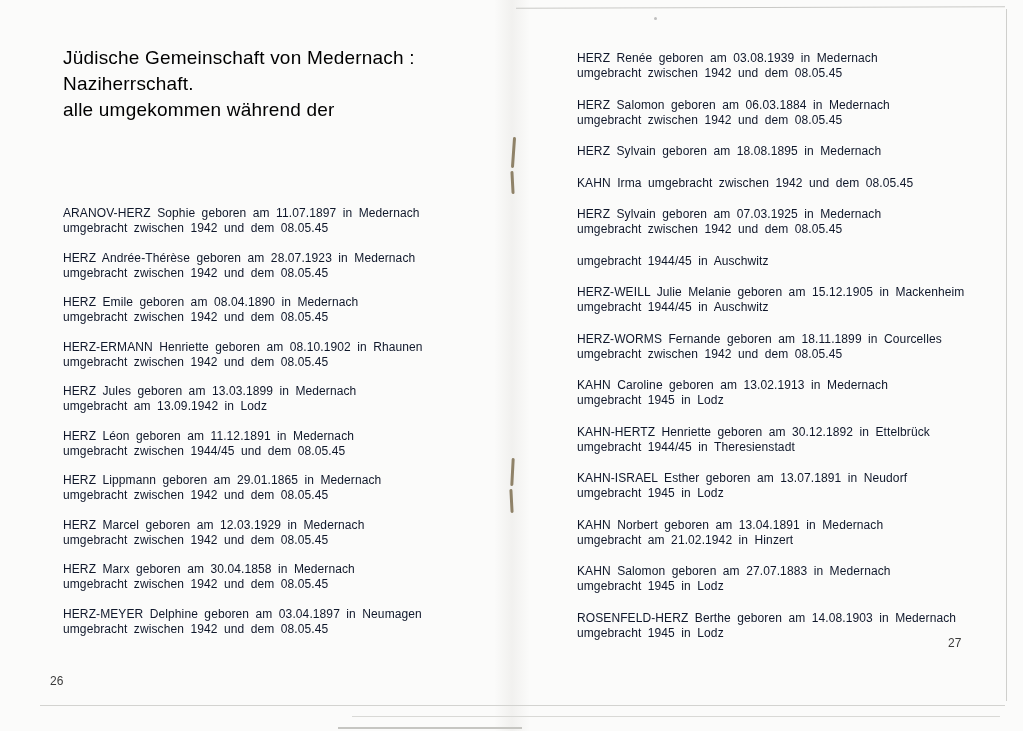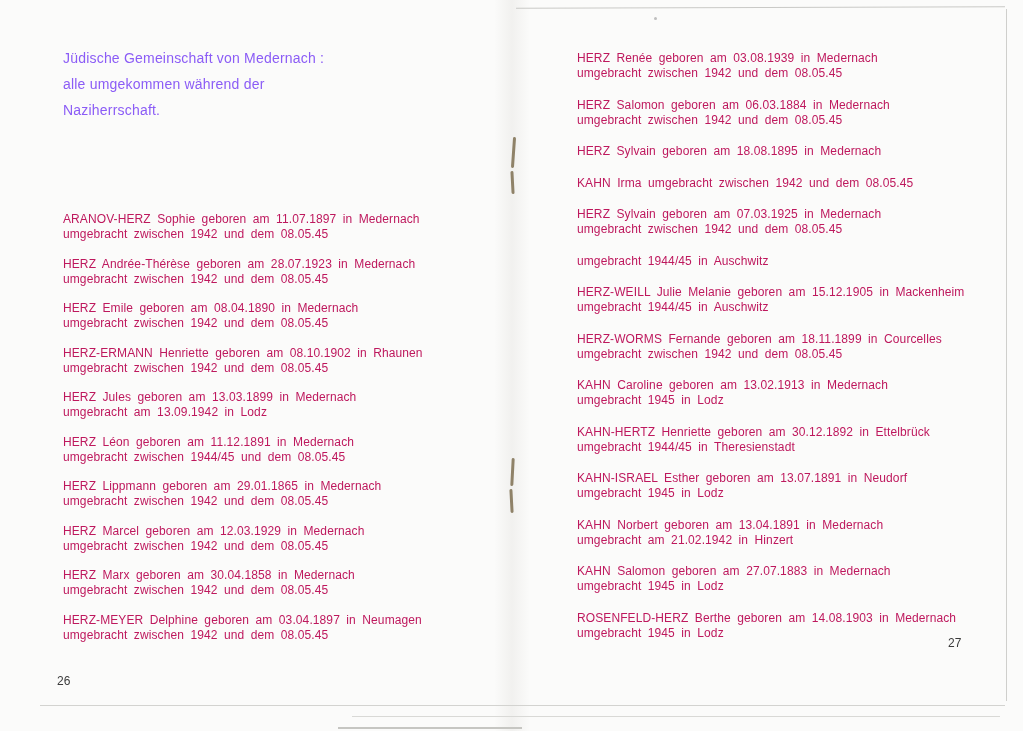--- a/index.html
+++ b/index.html
@@ -44,62 +44,62 @@
   .edge-top    { left: 516px; top: 7px;  width: 489px; height: 1px; background: #c9c9c6; transform: rotate(-0.2deg); }
   .edge-right  { left: 1006px; top: 9px; width: 1px;  height: 692px; background: #cfcfcc; }
   .edge-bottom1{ left: 40px;  top: 705px; width: 965px; height: 1px; background: #d3d3d0; }
   .edge-bottom2{ left: 352px; top: 716px; width: 648px; height: 1px; background: #d9d9d6; }
   .edge-bottom3{ left: 338px; top: 727px; width: 184px; height: 2px; background: #c6c6c2; }
   .speck       { left: 654px; top: 17px; width: 3px; height: 3px; border-radius: 50%; background: #bfbfbf; }
 
   .title {
     position: absolute;
     left: 63px; top: 45px;
-    font-size: 14px;
+    font-size: 19px;
     line-height: 26px;
-    color: #8b5cf6;
+    color: #000000;
     letter-spacing: 0.2px;
     white-space: nowrap;
   }
 
   .entries {
     position: absolute;
     font-size: 12px;
     line-height: 15px;
     letter-spacing: 0.1px;
     word-spacing: 3px;
-    color: #be185d;
-  }
-  .entries-left  { left: 63px; top: 212px; width: 430px; }
+    color: #0f172a;
+  }
+  .entries-left  { left: 63px; top: 206px; width: 430px; }
   .entries-right { left: 66px; top: 51px;  width: 440px; }
 
   .entry { white-space: nowrap; }
   .entries-left  .entry { margin-bottom: 14.5px; }
   .entries-right .entry { margin-bottom: 16.5px; }
 
   .page-num {
     position: absolute;
     font-size: 12px;
     color: #3b3b3b;
   }
-  .page-num-left  { left: 57px;  top: 674px; }
+  .page-num-left  { left: 50px;  top: 674px; }
   .page-num-right { left: 437px; top: 636px; }
 </style>
 </head>
 <body>
 
 <div class="scan">
 
   <div class="gutter"></div>
 
   <div class="page page-left">
     <div class="title">
       <div>Jüdische Gemeinschaft von Medernach :</div>
+      <div>Naziherrschaft.</div>
       <div>alle umgekommen während der</div>
-      <div>Naziherrschaft.</div>
     </div>
 
     <div class="entries entries-left">
 
         <div class="entry">
           <div>ARANOV-HERZ Sophie geboren am 11.07.1897 in Medernach</div>
           <div>umgebracht zwischen 1942 und dem 08.05.45</div>
         </div>
 
         <div class="entry">

